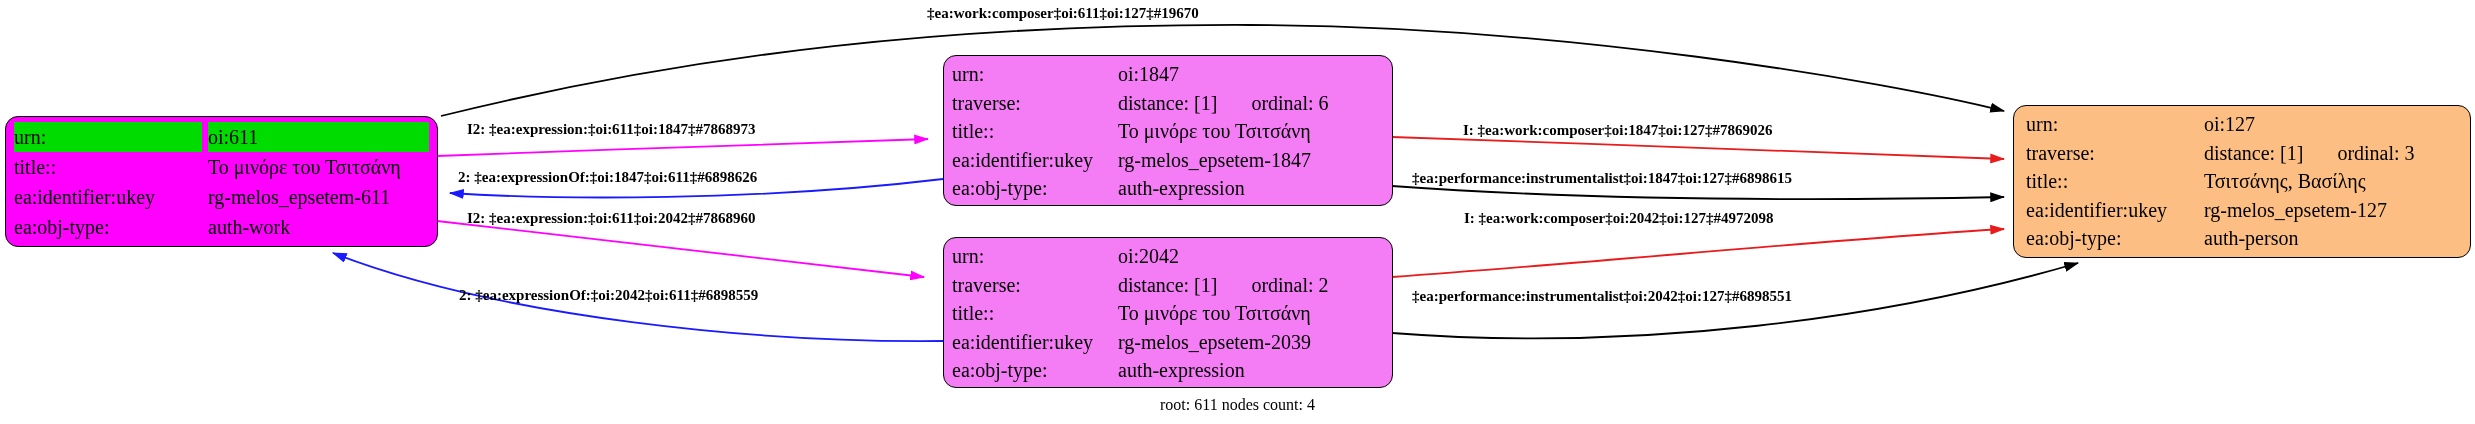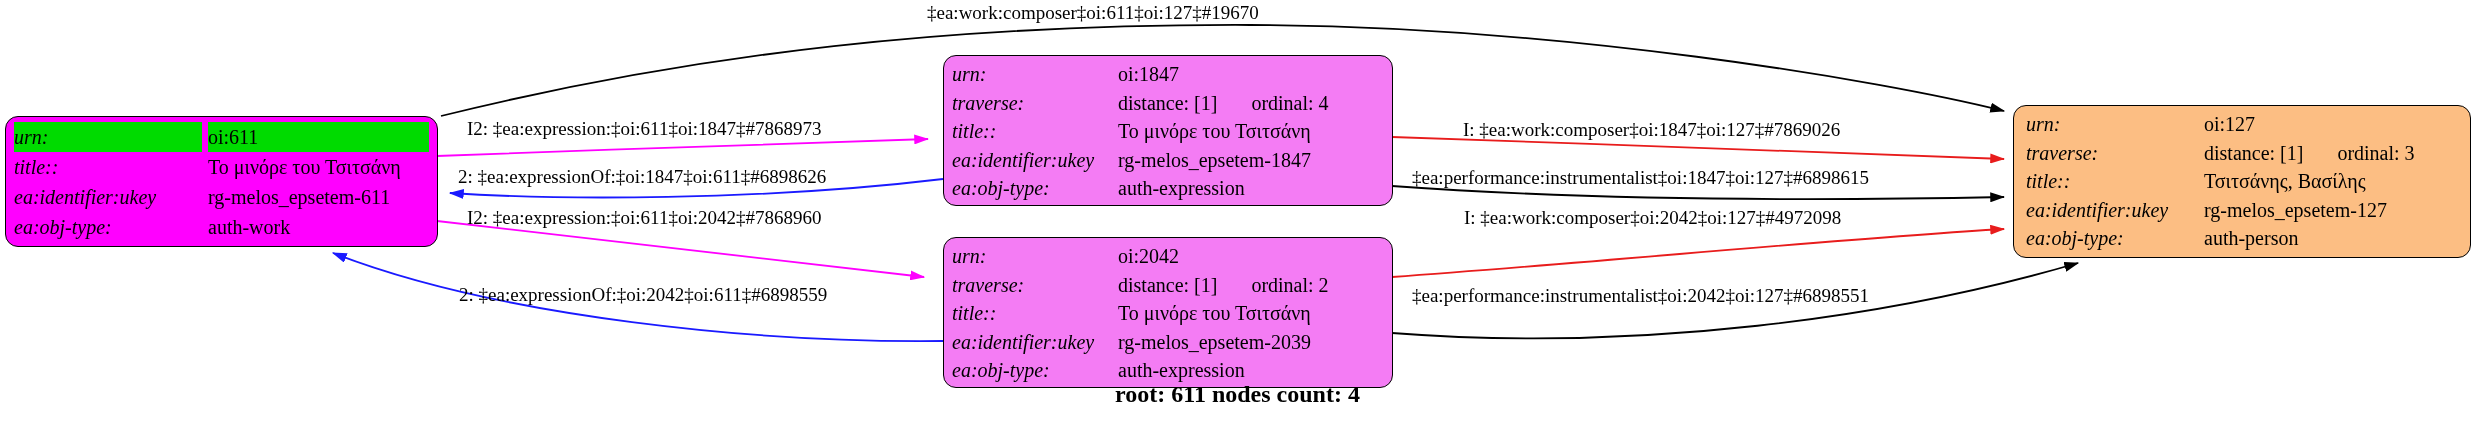--- a/index.html
+++ b/index.html
@@ -21,58 +21,59 @@
   .node {
     position:absolute; z-index:2;
     border:1.6px solid #000;
     border-radius:13px;
     box-sizing:border-box;
     font-size:20px;
     white-space:nowrap;
     overflow:hidden;
   }
   .node .row { display:flex; }
-  .node .k { flex:0 0 var(--kw); margin-right:6px;font-style:italic; }
+  .node .k { flex:0 0 var(--kw); margin-right:6px; }
   .node .v { flex:1 1 auto; display:flex; gap:34px; }
 
   .node-work { background:#ff00ff; padding:5px 8px; }
   .node-work .row { line-height:30px; }
   .node-work { --kw:188px; }
   .node-work .row.hl .k, .node-work .row.hl .v { background:#00db00; }
 
   .node-expr { background:#f47cf4; padding:4px 8px; --kw:160px; }
   .node-expr .row { line-height:28.5px; }
 
   .node-person { background:#fcbe83; padding:4px 12px; --kw:172px; }
   .node-person .row { line-height:28.5px; }
 
   #node-611  { left:5px;    top:116px; width:433px; height:131px; }
   #node-1847 { left:943px;  top:55px;  width:450px; height:151px; }
   #node-2042 { left:943px;  top:237px; width:450px; height:151px; }
   #node-127  { left:2013px; top:105px; width:458px; height:153px; }
 
   .edge-label {
     position:absolute; z-index:3;
-    font-size:19px; line-height:24px;
+    font-size:15px; line-height:24px;
     white-space:nowrap;
+    font-weight:bold;
   }
   #el-0 { left:927px;  top:1px;   }
   #el-1 { left:467px;  top:117px;text-align:center; }
   #el-2 { left:458px;  top:165px; }
   #el-3 { left:467px;  top:206px; }
   #el-4 { left:459px;  top:283px; }
   #el-5 { left:1463px; top:118px; }
   #el-6 { left:1412px; top:166px; }
   #el-7 { left:1464px; top:206px; }
   #el-8 { left:1412px; top:284px; }
 
   #graph-label {
     position:absolute; z-index:3;
-    left:50%; top:381px; transform:translateX(-50%);
-    font-size:24px; white-space:nowrap;font-weight:bold;
+    left:50%; top:396px; transform:translateX(-50%);
+    font-size:16px; white-space:nowrap;
   }
 </style>
 </head>
 <body>
 
 <div id="canvas">
 
   <svg id="edge-layer" xmlns="http://www.w3.org/2000/svg">
     <defs>
       <marker id="arr-black" viewBox="0 0 12 8" markerWidth="15" markerHeight="10" refX="11" refY="4" orient="auto" markerUnits="userSpaceOnUse">
@@ -121,21 +122,21 @@
 
   <div id="node-1847" class="node node-expr">
     <div class="row">
       <span class="k">urn:</span>
       <span class="v">oi:1847</span>
     </div>
     <div class="row">
       <span class="k">traverse:</span>
       <span class="v">
           <span>distance: [1]</span>
-          <span>ordinal: 4</span>
+          <span>ordinal: 6</span>
         </span>
     </div>
     <div class="row">
       <span class="k">title::</span>
       <span class="v">Το μινόρε του Τσιτσάνη</span>
     </div>
     <div class="row">
       <span class="k">ea:identifier:ukey</span>
       <span class="v">rg-melos_epsetem-1847</span>
     </div>

